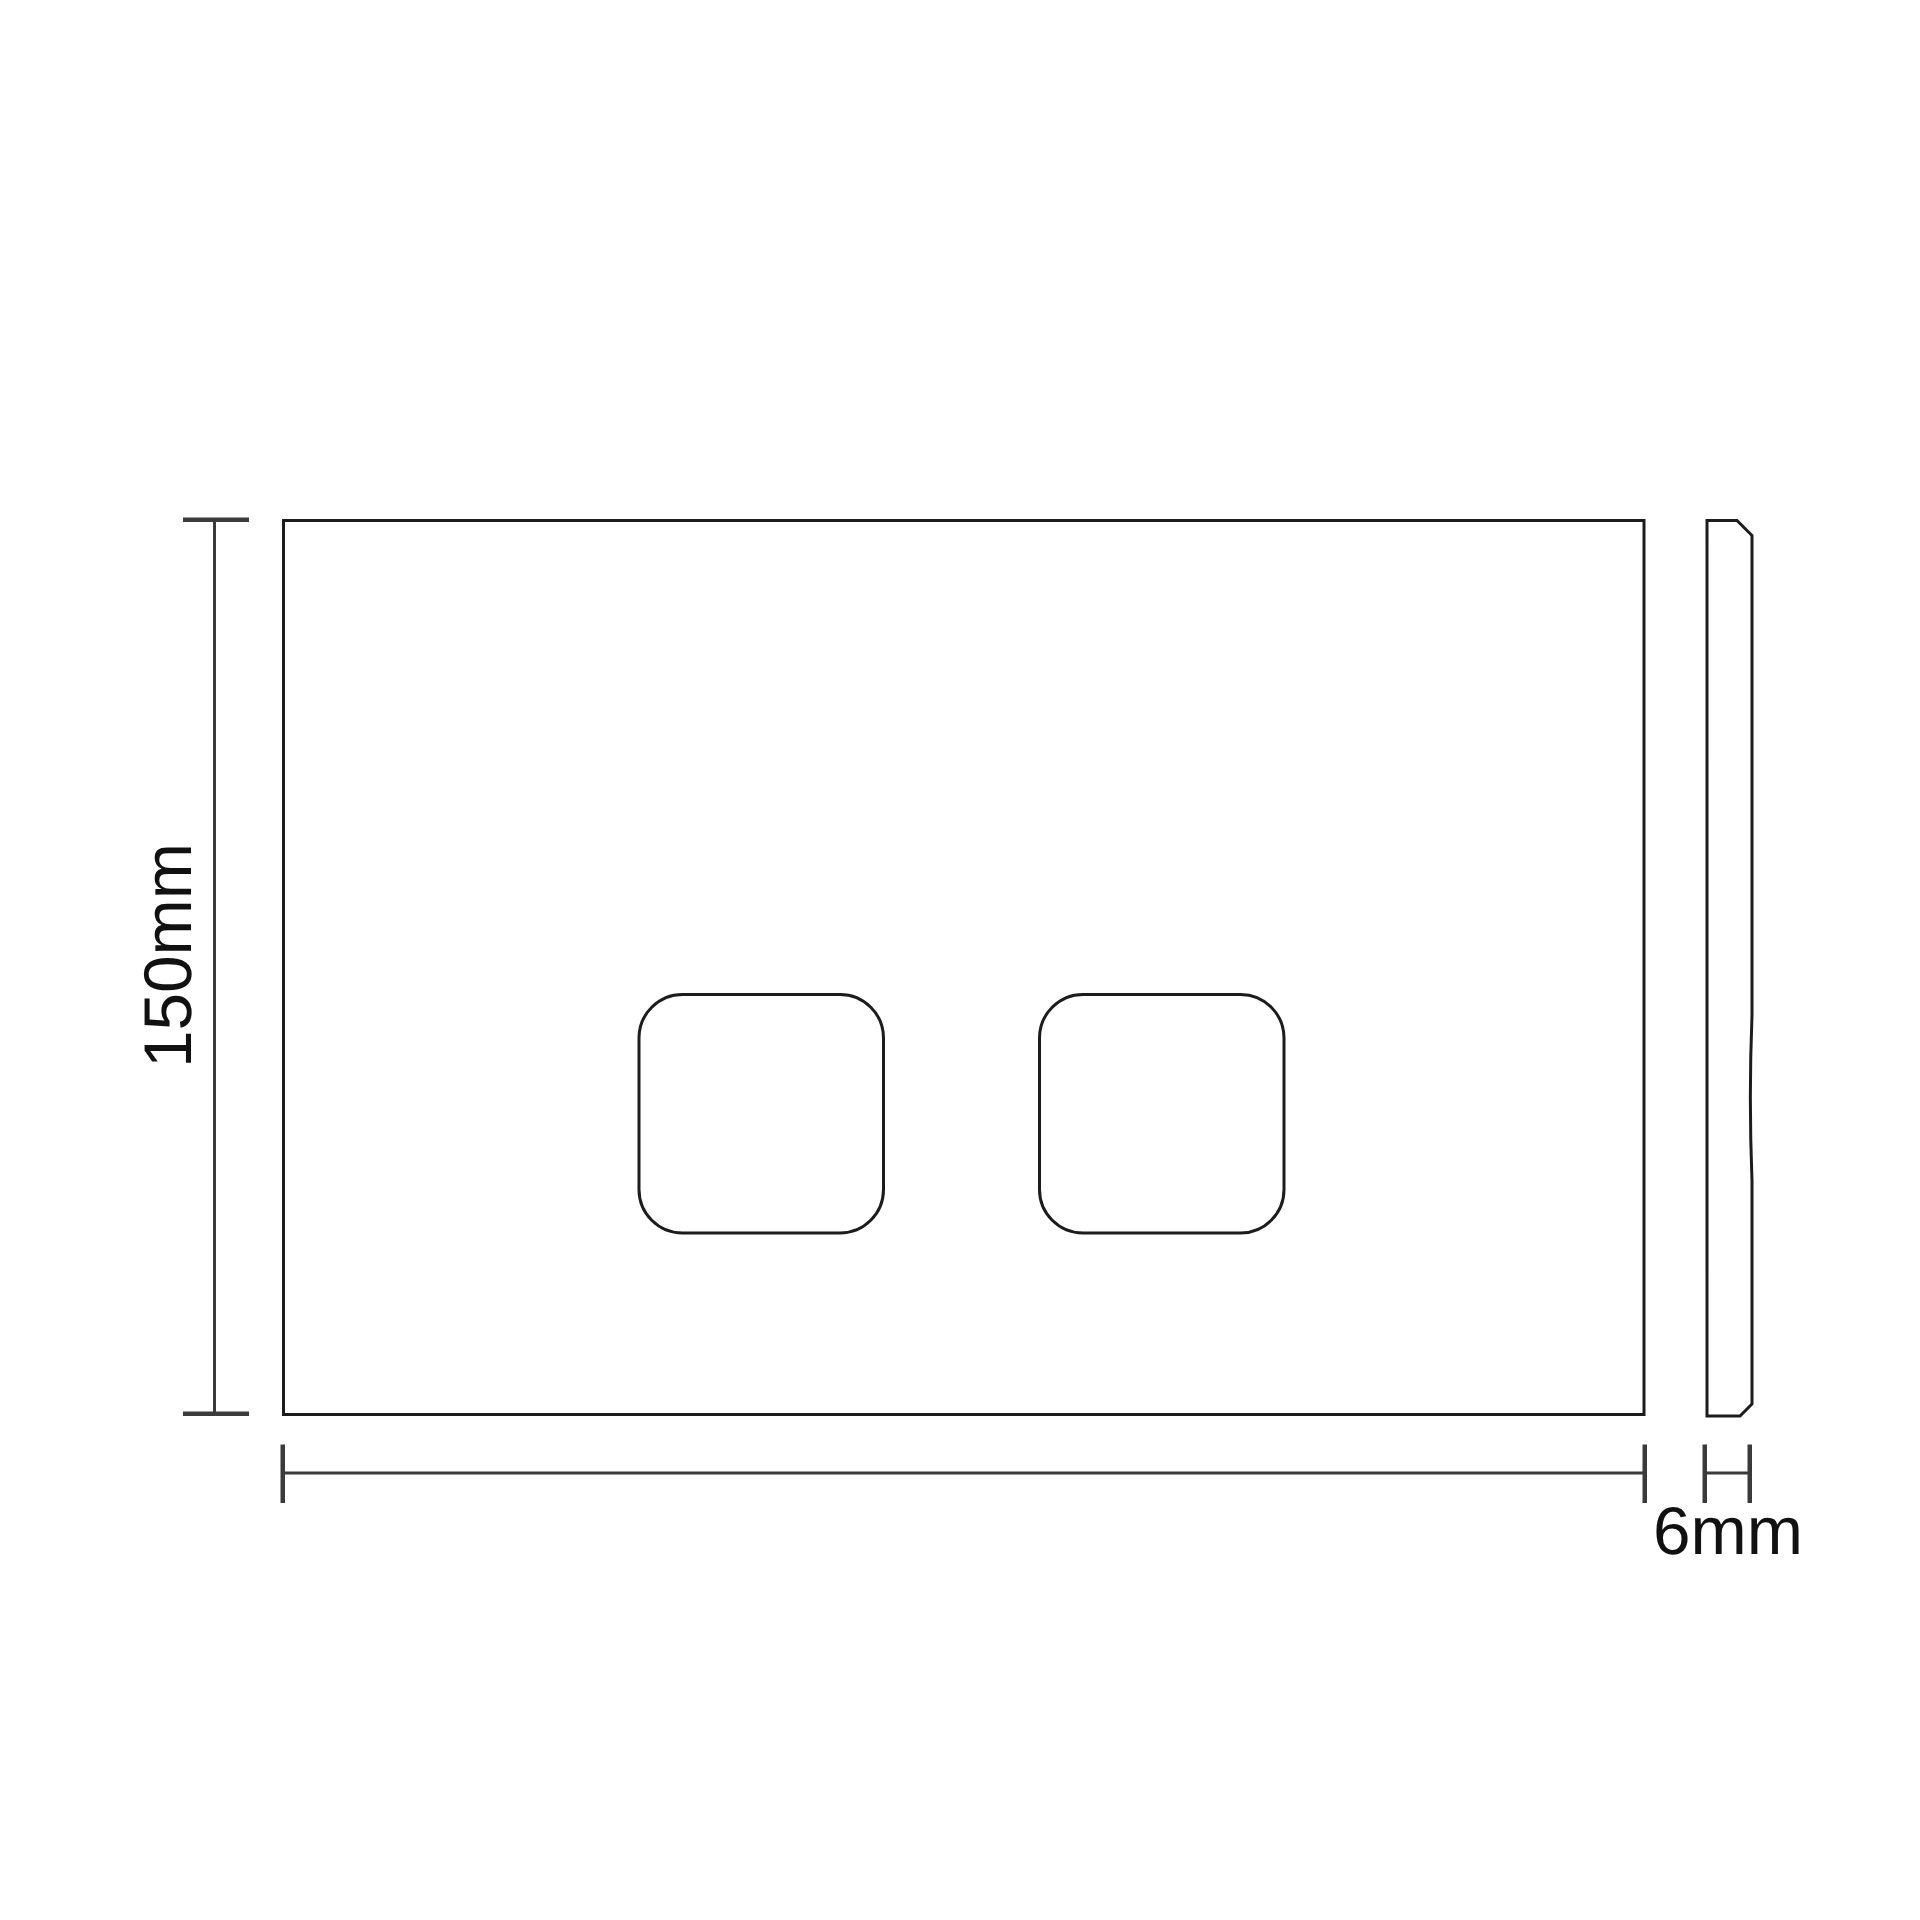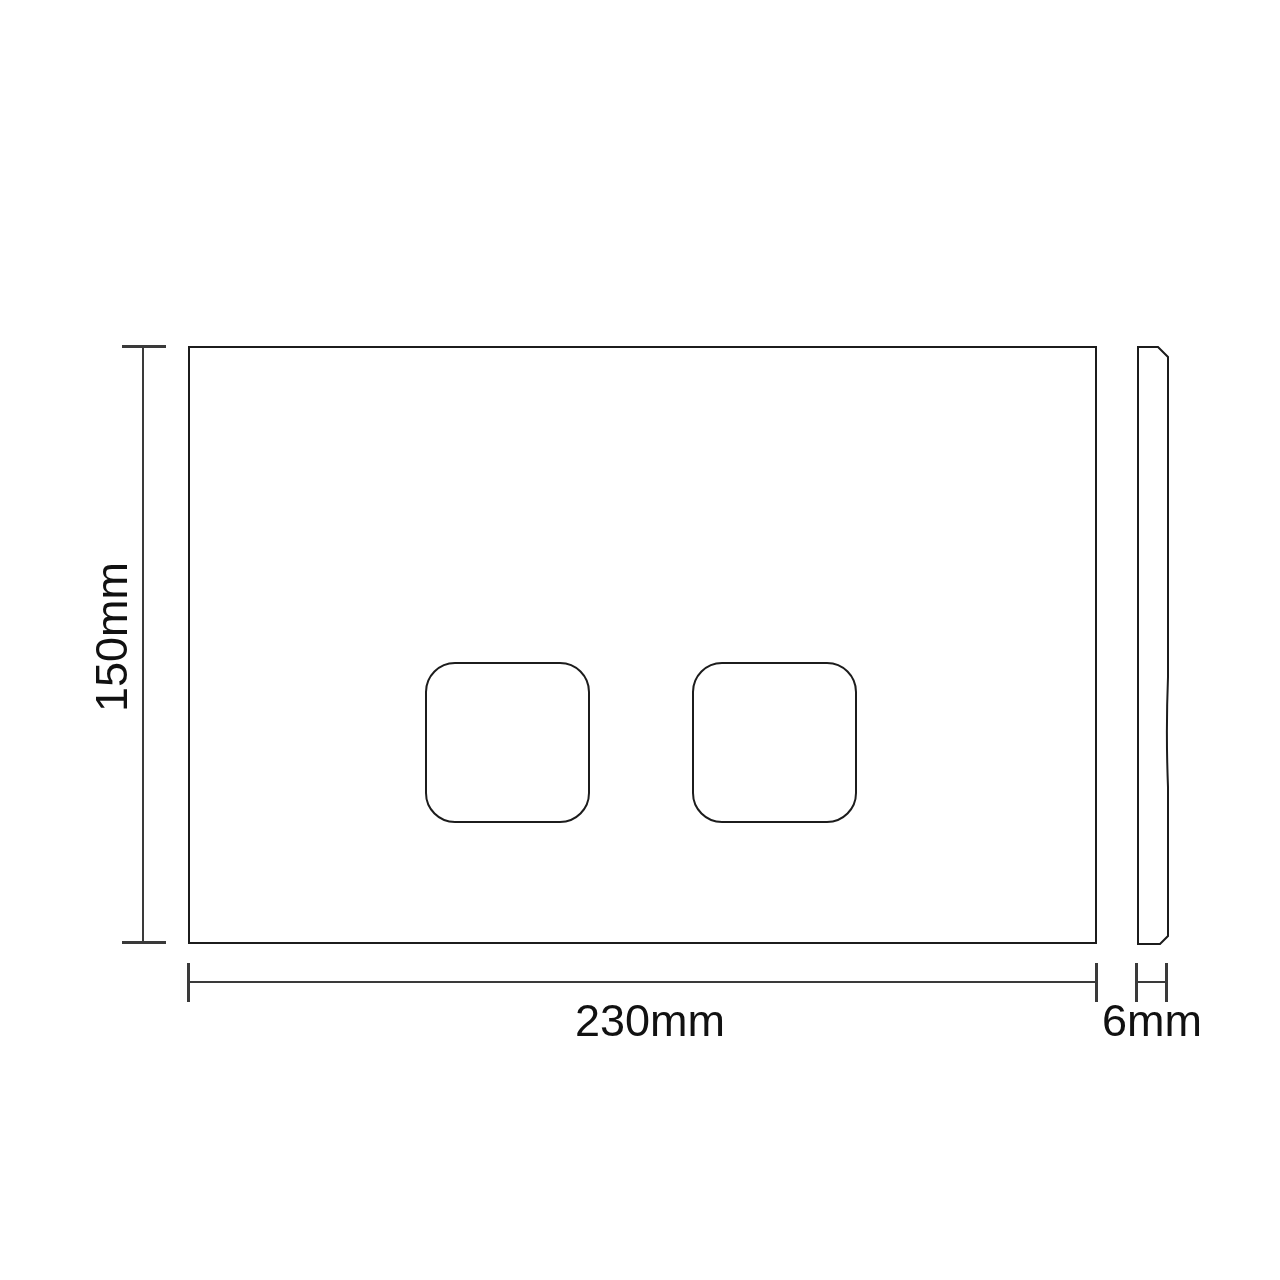--- a/index.html
+++ b/index.html
@@ -116,20 +116,19 @@
   </svg>
 
   <div class="dim-line-v" id="dim-height-line"></div>
   <div class="dim-tick-h" id="dim-height-tick-top"></div>
   <div class="dim-tick-h" id="dim-height-tick-bottom"></div>
   <div class="dim-label" id="label-height">150mm</div>
 
   <div class="dim-line-h" id="dim-width-line"></div>
   <div class="dim-tick-v" id="dim-width-tick-left"></div>
   <div class="dim-tick-v" id="dim-width-tick-right"></div>
-  <div class="dim-label" id="label-width">230mm</div>
 
   <div class="dim-line-h" id="dim-thickness-line"></div>
   <div class="dim-tick-v" id="dim-thickness-tick-left"></div>
   <div class="dim-tick-v" id="dim-thickness-tick-right"></div>
   <div class="dim-label" id="label-thickness">6mm</div>
 
 </div>
 
 </body></html>

